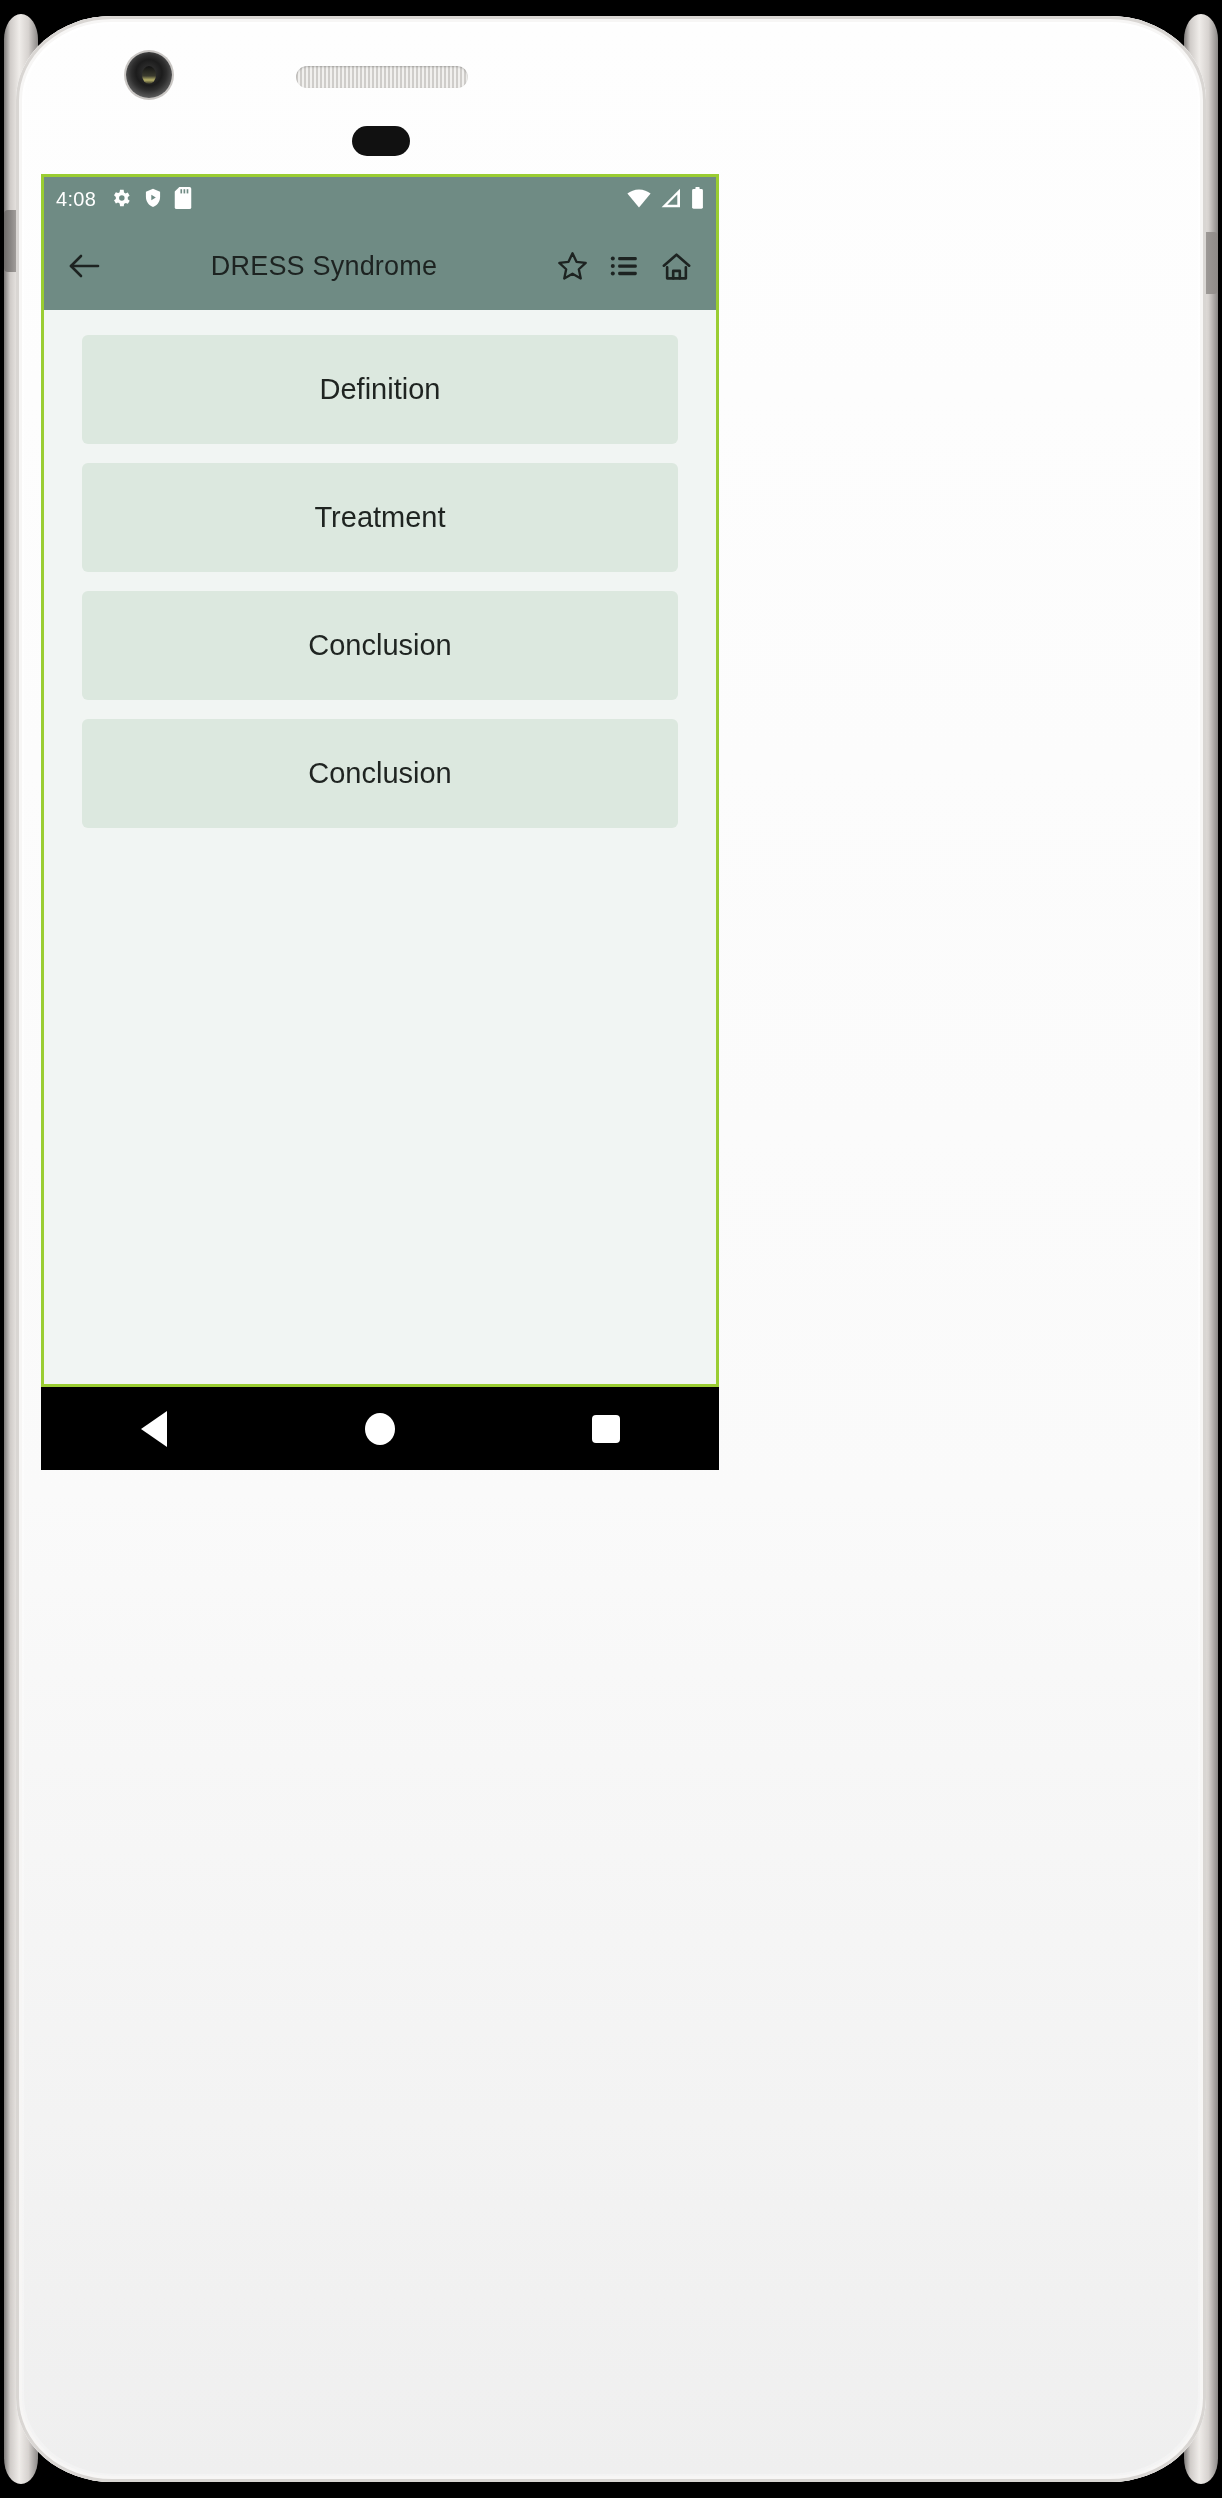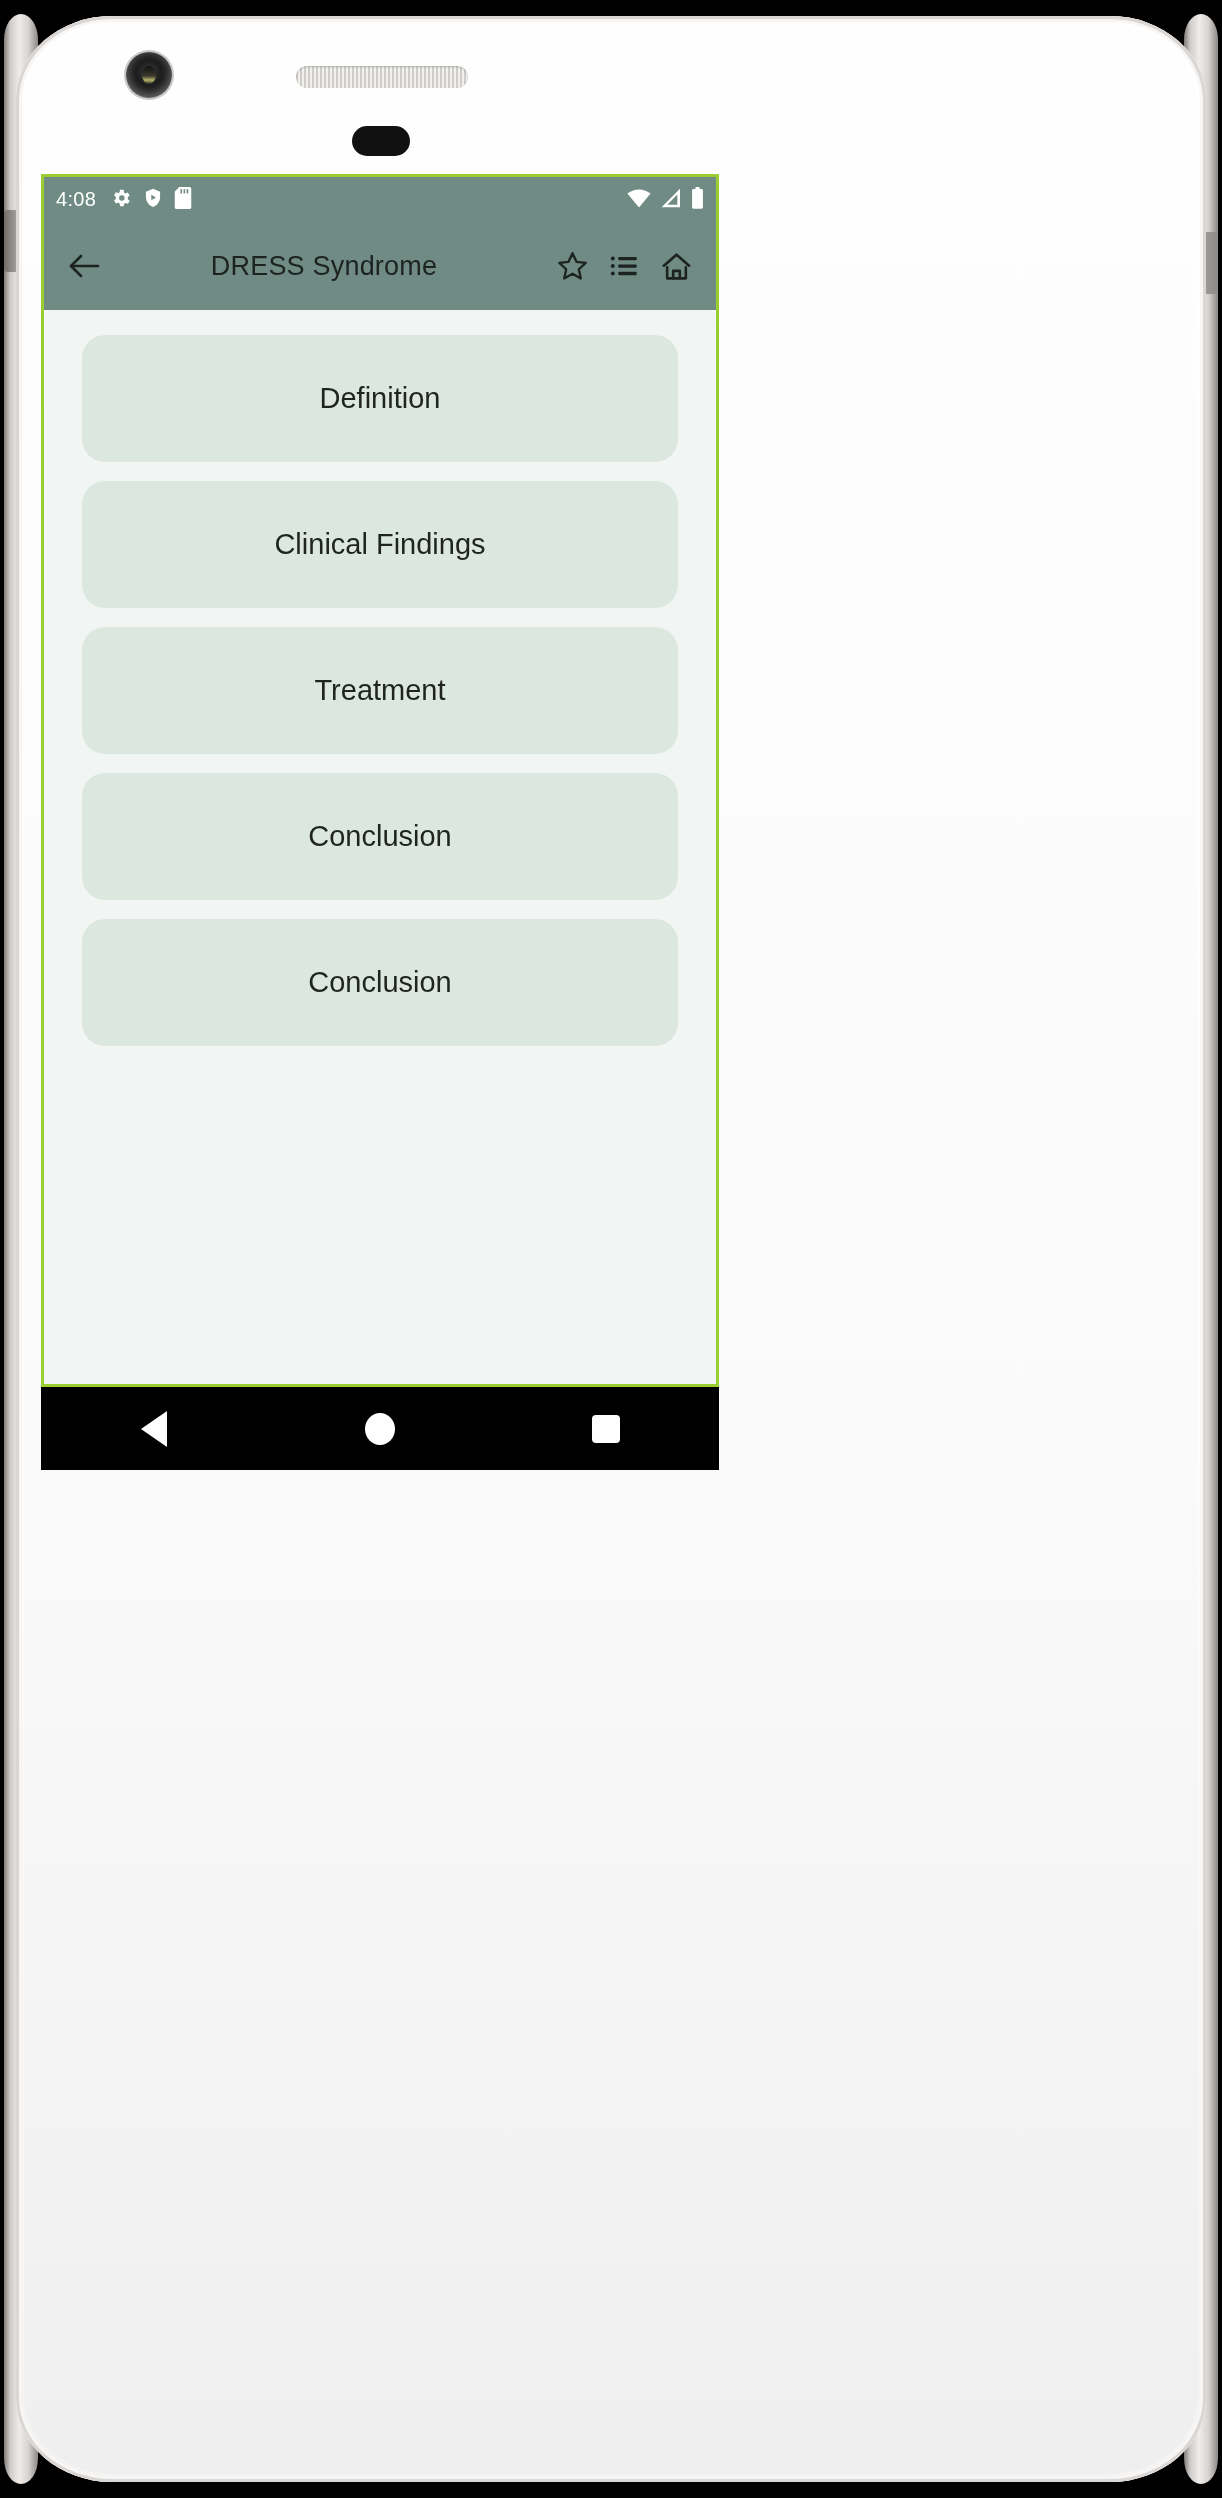--- a/index.html
+++ b/index.html
@@ -103,24 +103,24 @@
   .tb-action{ width:52px; height:52px; display:flex; align-items:center; justify-content:center; }
 
   
   #content{
     position:absolute; left:0; top:133px; right:0; bottom:0;
     background:#f1f5f3;
     padding:25px 38px 0 38px;
   }
   .menu-button{
     display:flex; align-items:center; justify-content:center;
-    width:100%; height:127px;
+    width:100%; height:109px;
     margin-bottom:19px;
     background:#dce8df;
-    border:none; border-radius:23px;
+    border:none; border-radius:6px;
     font-family:"Liberation Sans", sans-serif;
     font-size:29px; color:#1f2421;
     cursor:pointer;
   }
 
   
   #nav-bar{
     position:absolute; left:41px; top:1387px; width:678px; height:83px;
     background:#000;
     display:flex; align-items:center; justify-content:space-around;
@@ -236,21 +236,20 @@
         <svg width="33" height="33" viewBox="0 0 24 24" fill="none" stroke="#1d2321" stroke-width="1.9" stroke-linejoin="round" stroke-linecap="round">
           <path d="M2.8 11.4 12 3.4l9.2 8"></path>
           <path d="M5.2 12.6V20.6h13.6V12.6"></path>
           <path d="M9.6 20.6V15.2h4.8v5.4"></path>
         </svg>
       </div>
     </div>
 
     <div id="content">
       <button class="menu-button">Definition</button>
-      <button class="menu-button">Clinical Findings</button>
       <button class="menu-button">Treatment</button>
       <button class="menu-button">Conclusion</button>
       <button class="menu-button">Conclusion</button>
     </div>
 
   </div>
 
   <div id="nav-bar">
     <div class="nav-btn">
       <div id="nav-back-tri"></div>

